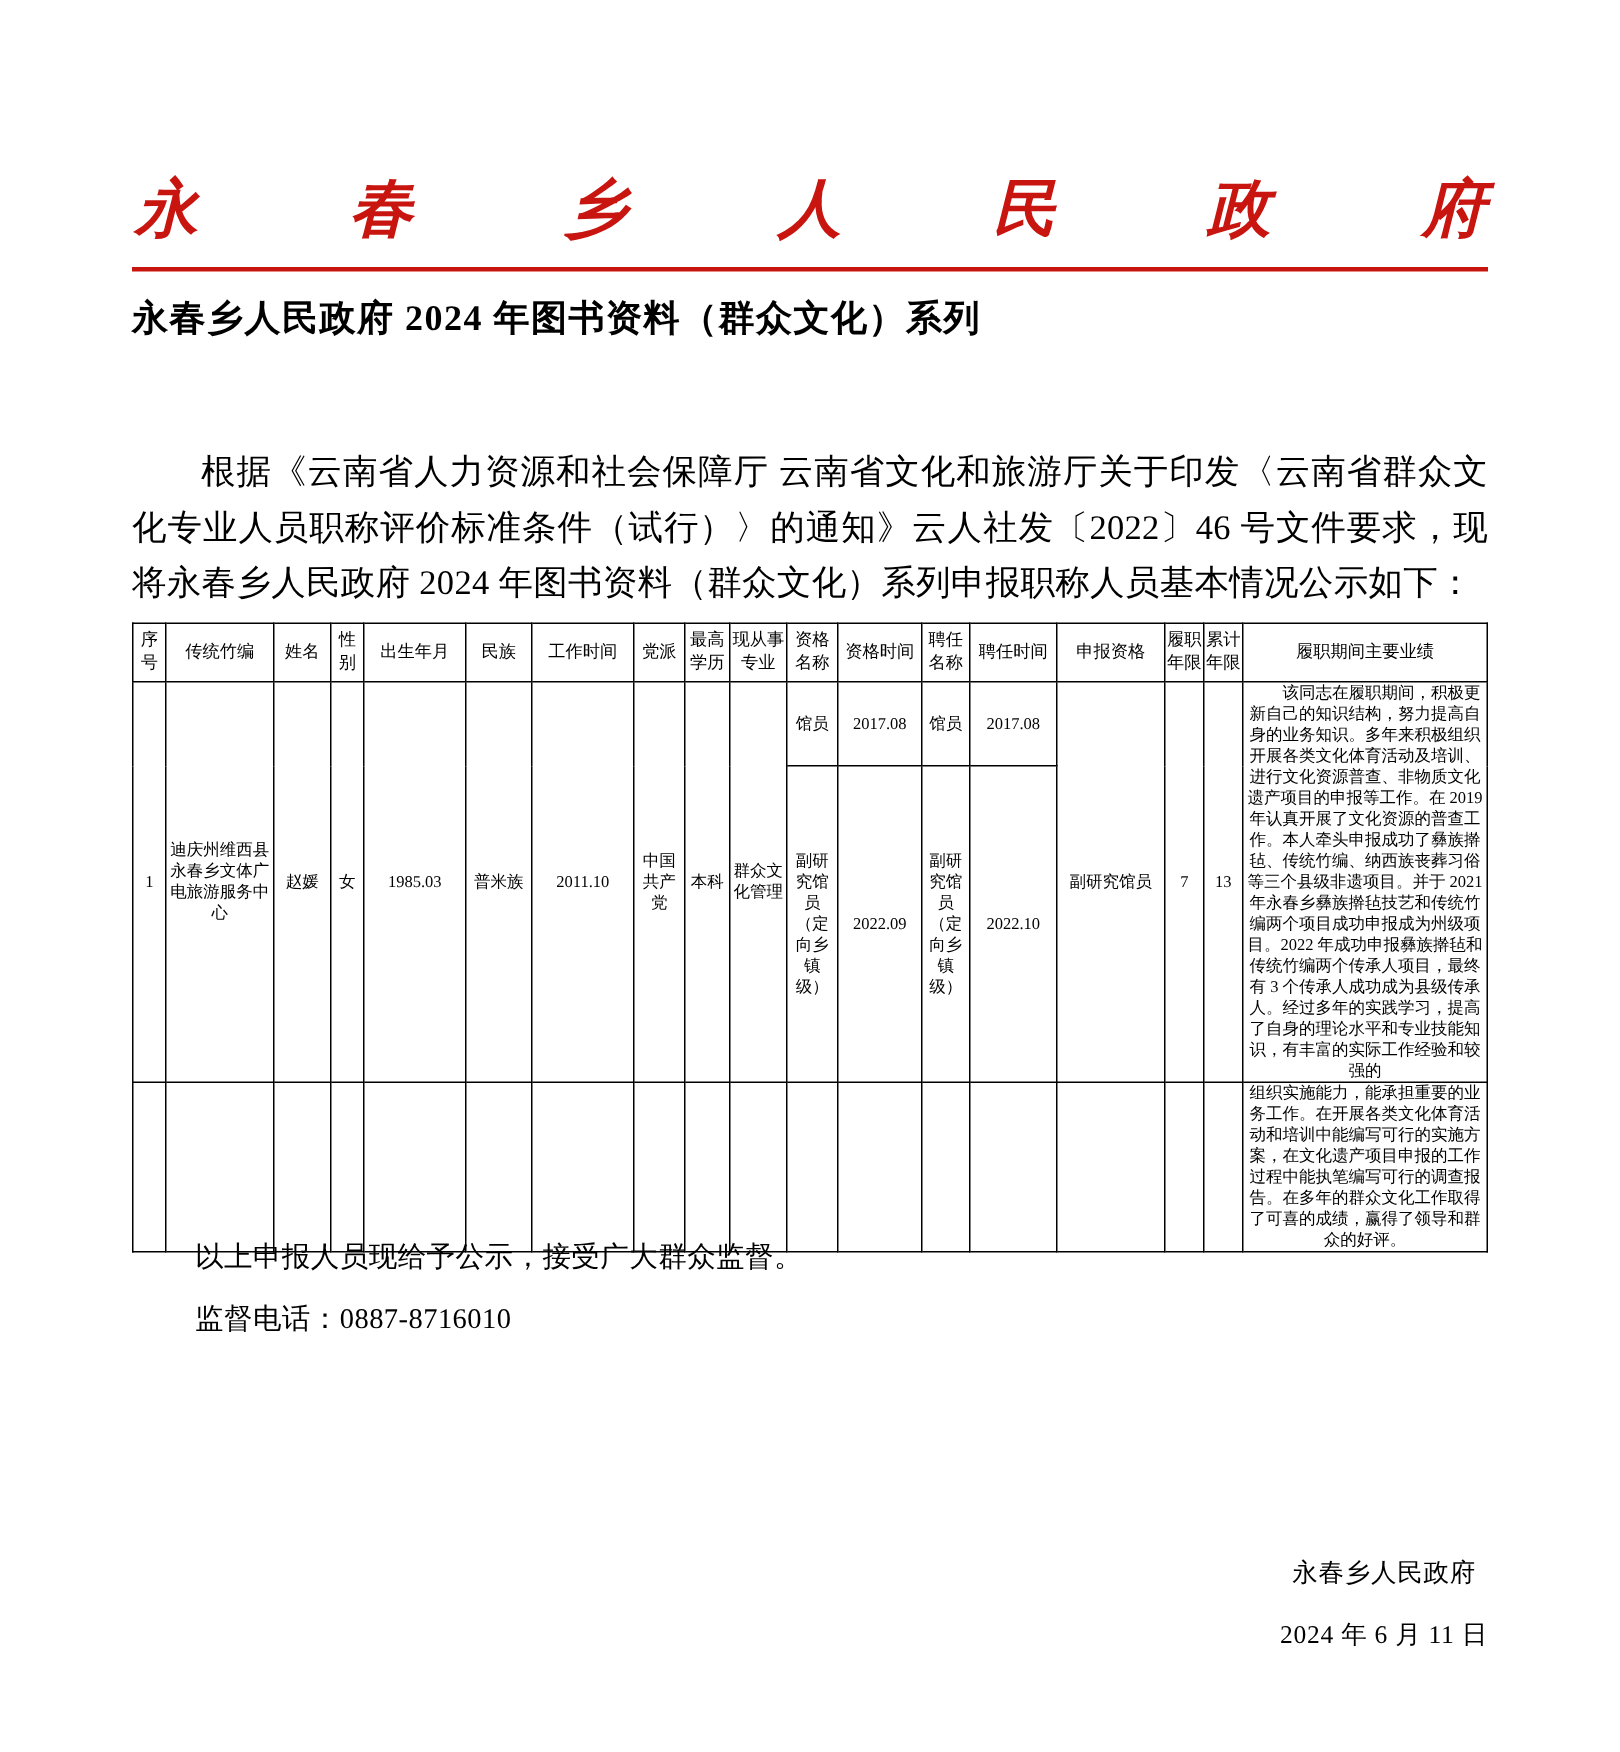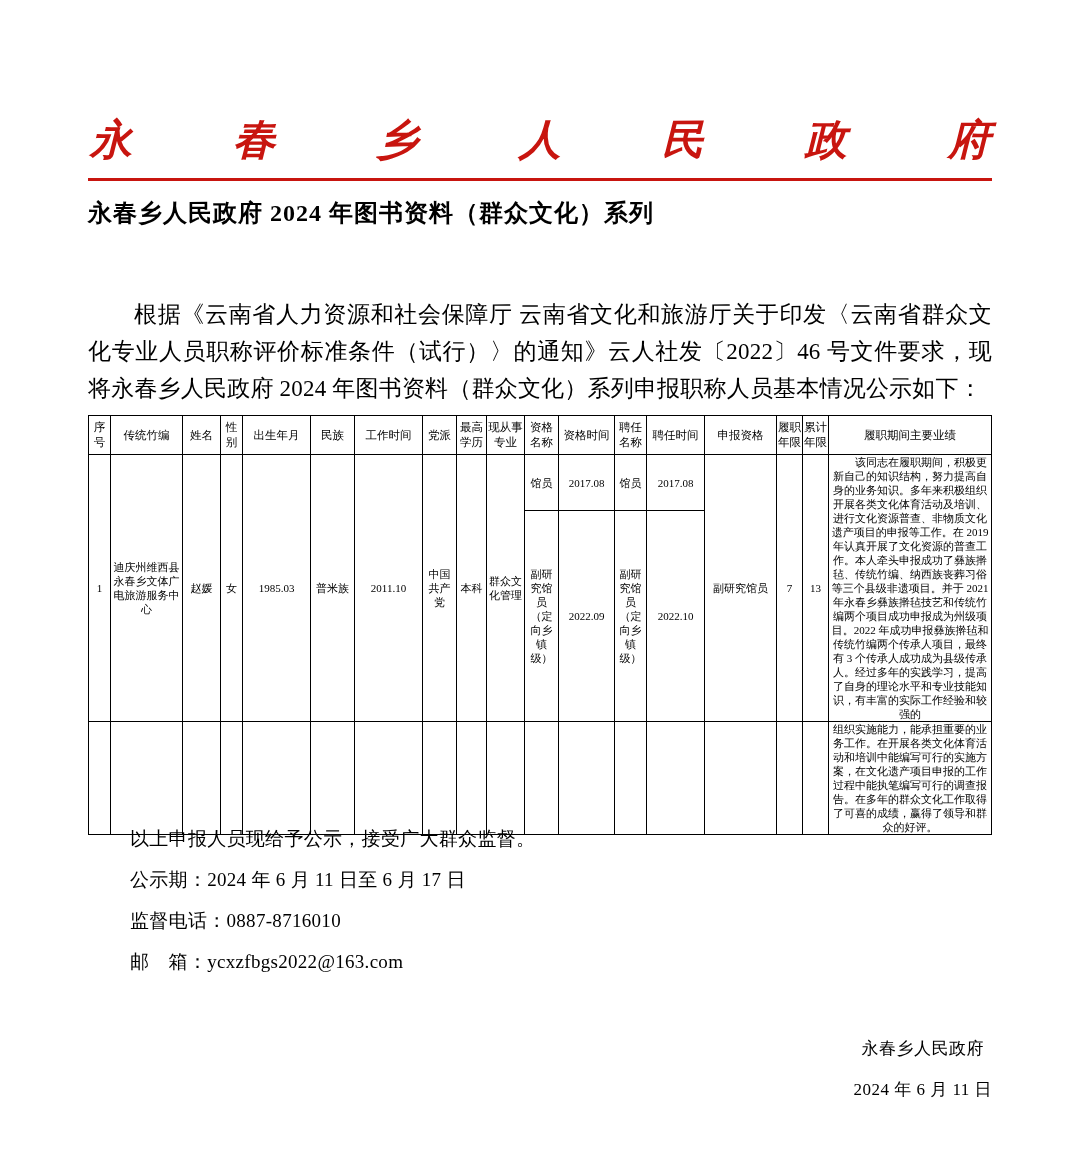--- a/index.html
+++ b/index.html
@@ -272,23 +272,21 @@
           <td></td>
           <td></td>
           <td class="perf cont">组织实施能力，能承担重要的业务工作。在开展各类文化体育活动和培训中能编写可行的实施方案，在文化遗产项目申报的工作过程中能执笔编写可行的调查报告。在多年的群众文化工作取得了可喜的成绩，赢得了领导和群众的好评。</td>
         </tr>
       </tbody>
     </table>
   </div>
 
   <div class="footer-notes">
     <div>以上申报人员现给予公示，接受广大群众监督。</div>
-    <div>公示期：2024 年 6 月 11 日至 6 月 17 日</div>
     <div>监督电话：0887-8716010</div>
-    <div>邮　箱：ycxzfbgs2022@163.com</div>
   </div>
 
   <div class="signature">
     <div>永春乡人民政府</div>
     <div>2024 年 6 月 11 日</div>
   </div>
 
 </div>
 
 </body></html>

